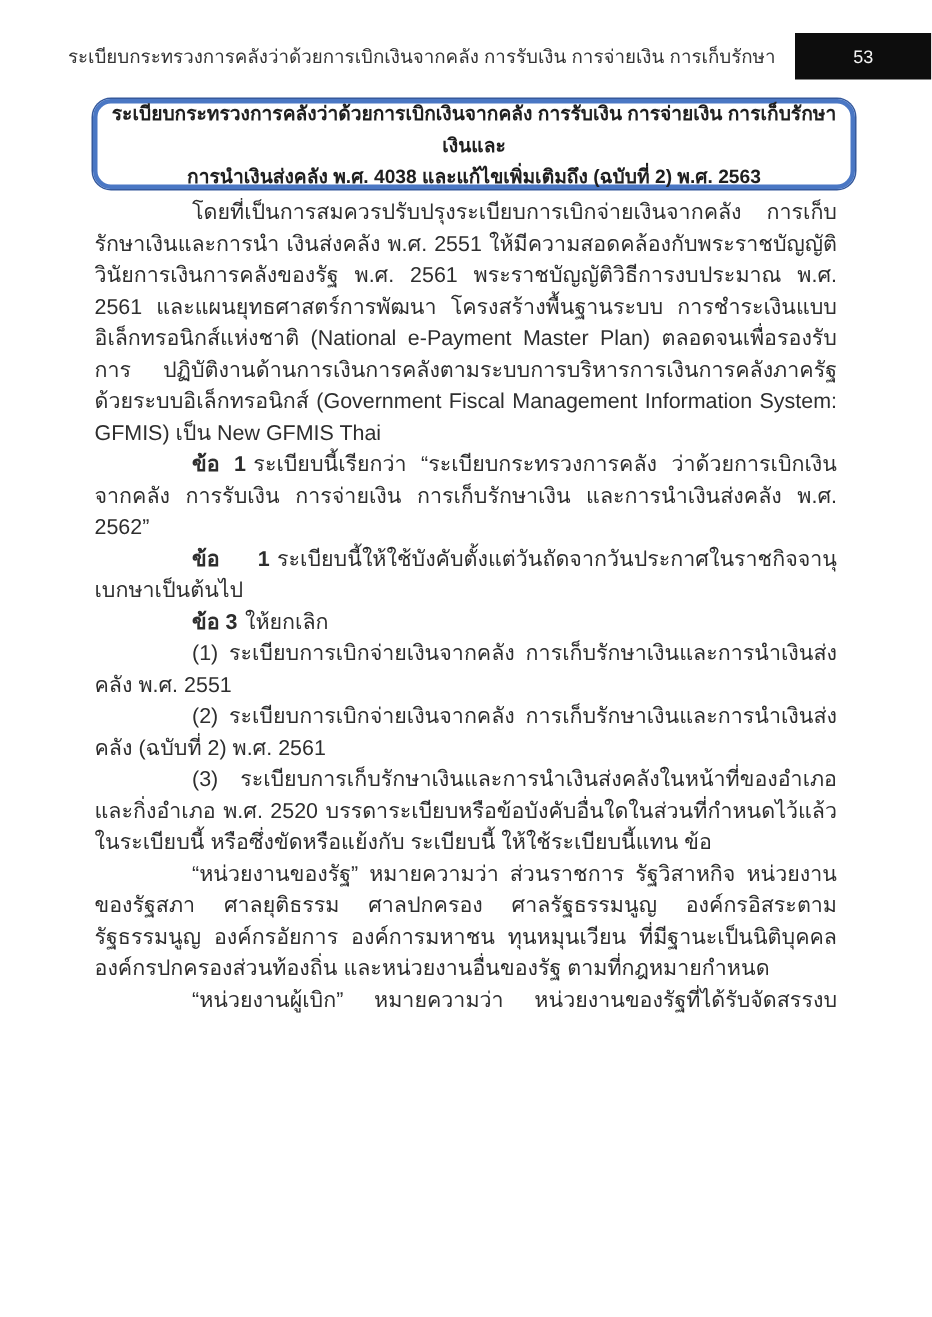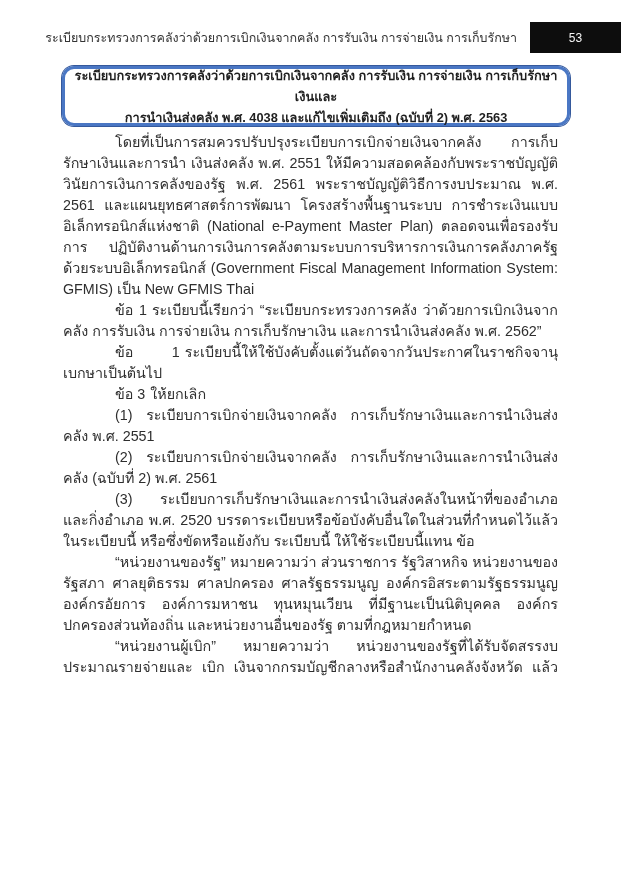--- a/index.html
+++ b/index.html
@@ -29,21 +29,21 @@
   .title-line{font-size:12.8px;font-weight:bold;color:#1f1f1f;line-height:21px;}
   
   .doc-body{
     position:absolute;left:63px;top:132px;width:495px;height:668px;
     overflow:hidden;text-align:justify;
   }
   .para{
     margin:0;text-indent:52px;font-size:14.3px;line-height:21px;color:#2e2e2e;
     overflow-wrap:break-word;
   }
-  .lead{font-weight:normal;}
+  .lead{font-weight:bold;margin-left:13px;}
   .lead:not(:empty){margin-right:5px;}
   
   .footer-bar{
     position:absolute;left:75px;top:810px;width:473px;height:7px;
     background:var(--accent,#4a77c4);border-top:1px solid #35599c;
   }
   .footer-logo{
     position:absolute;left:0;top:826px;width:621px;
     display:flex;align-items:center;justify-content:center;gap:7px;
   }

